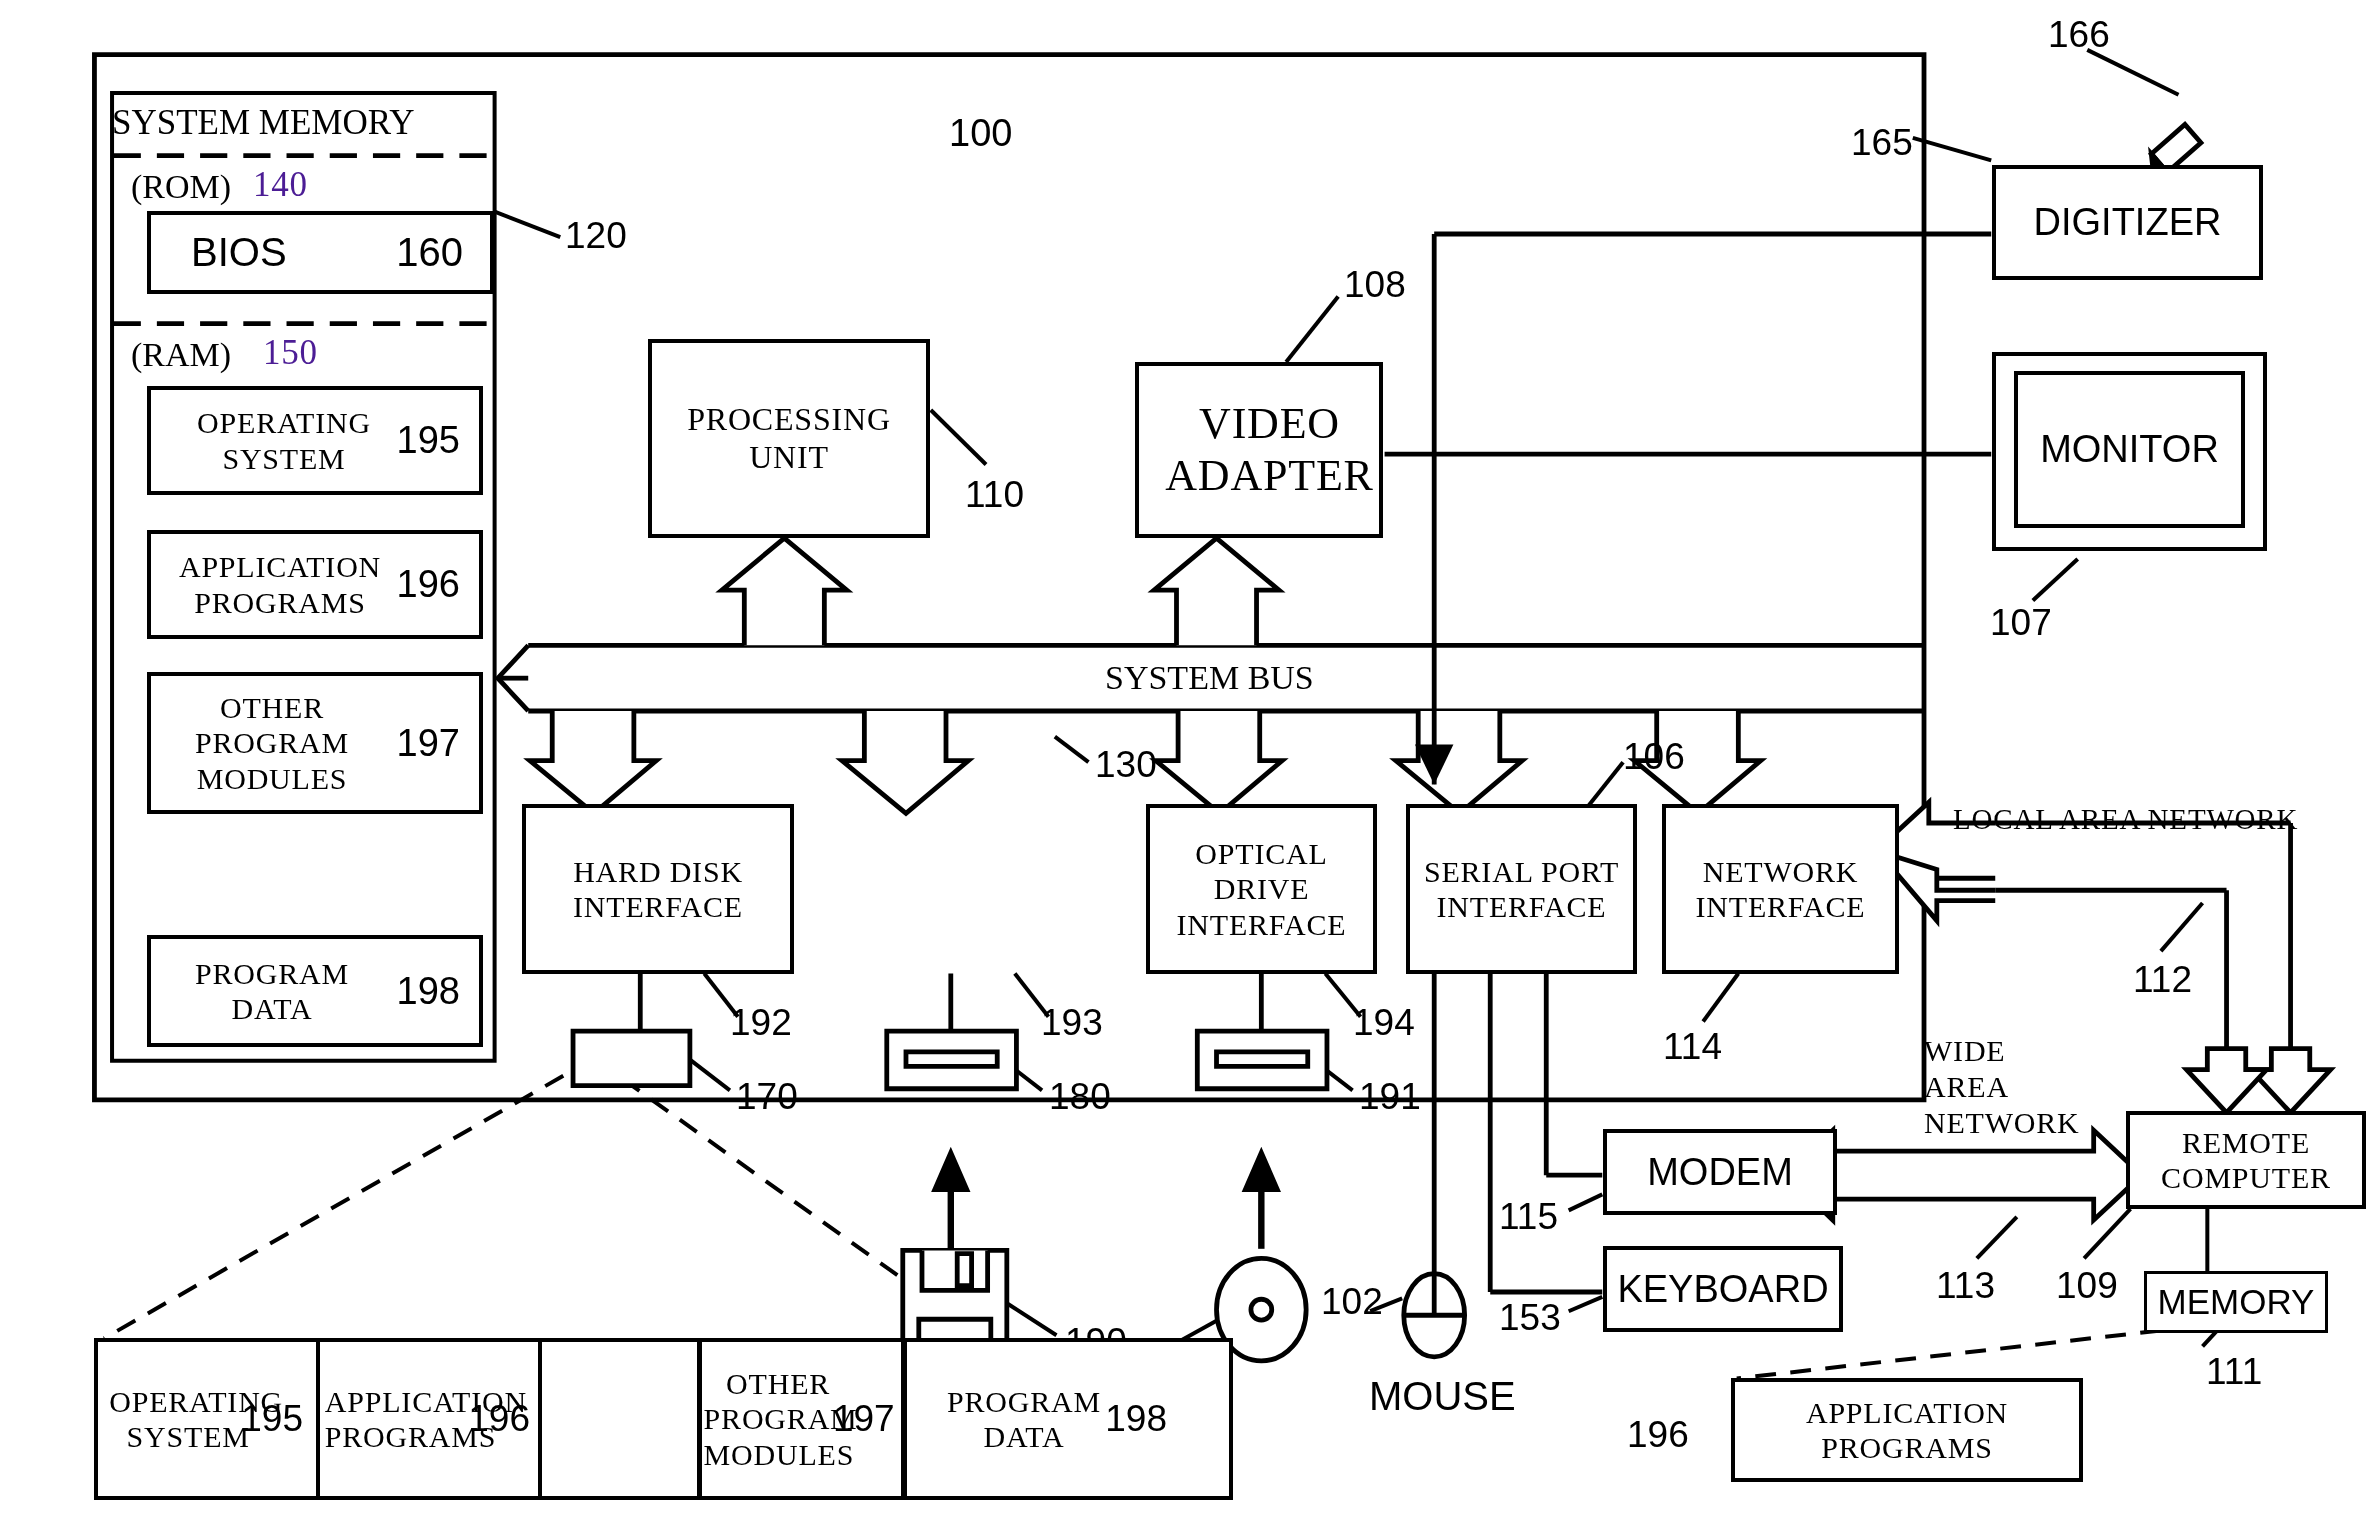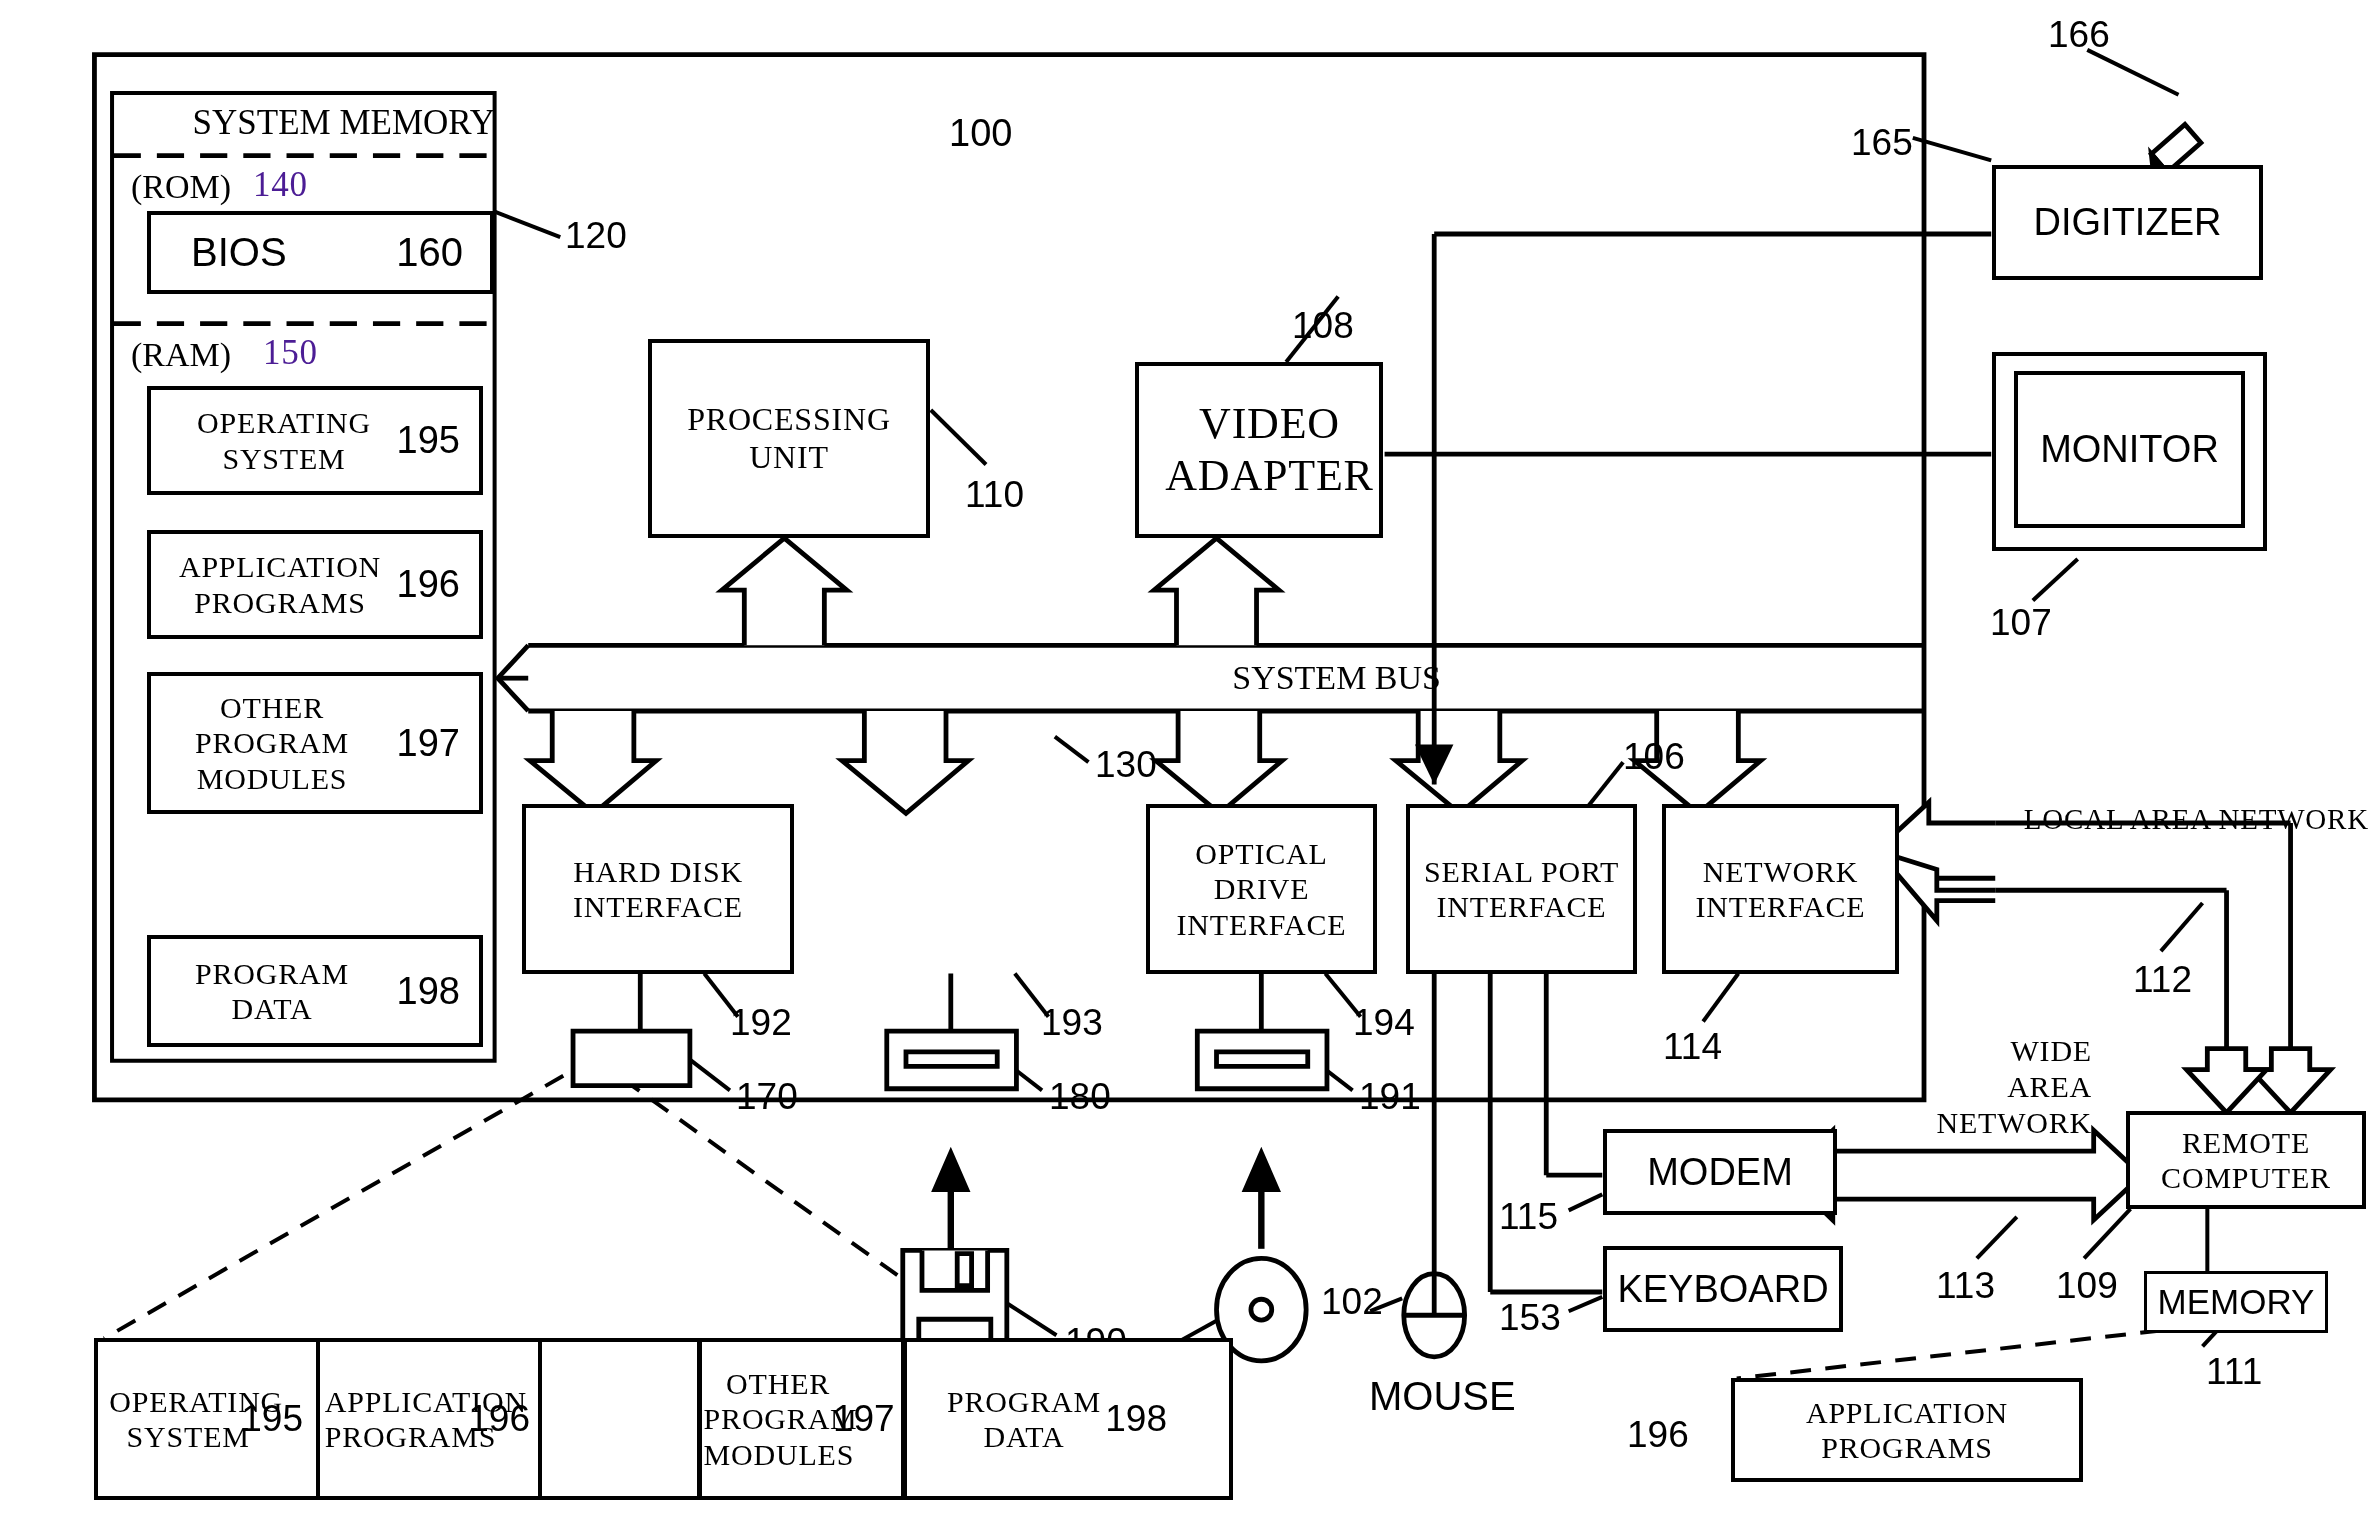--- a/index.html
+++ b/index.html
@@ -11,21 +11,21 @@
        font-family:"Liberation Serif",serif;line-height:1.18;}
   .boxthin{border-width:3.2px;}
   .serif{font-family:"Liberation Serif",serif;letter-spacing:0.8px;}
   .sans{font-family:"Liberation Sans",sans-serif;letter-spacing:0px;}
 
   .lbl{position:absolute;font-family:"Liberation Sans",sans-serif;font-size:37px;color:#000;
        white-space:nowrap;}
   .lbl-serif{position:absolute;font-family:"Liberation Serif",serif;font-size:32px;color:#4c1d95;
        white-space:nowrap;letter-spacing:0.8px;}
   .txt{position:absolute;font-family:"Liberation Serif",serif;color:#000;white-space:pre;
-       text-align:right;line-height:1.2;}
+       text-align:left;line-height:1.2;}
 
   svg.ov{position:absolute;left:0;top:0;width:2377px;height:1534px;pointer-events:none;}
   .ttl100{position:absolute;font-family:"Liberation Sans",sans-serif;font-size:38px;
           }
 </style>
 </head>
 <body>
 
 <div id="stage">
 
@@ -282,21 +282,21 @@
   <div class="box" style="left:648px;top:339px;width:282px;height:199px;">
     <span class="serif" style="font-size:32px;">PROCESSING
 UNIT</span>
   </div>
   <div class="lbl" style="left:965px;top:474px;">110</div>
 
   <div class="box" style="left:1135px;top:362px;width:248px;height:176px;">
     <span class="serif" style="font-size:44px;margin-left:21px;">VIDEO
 ADAPTER</span>
   </div>
-  <div class="lbl" style="left:1292px;top:264px;margin-top:41px;">108</div>
+  <div class="lbl" style="left:1344px;top:264px;">108</div>
 
   <div class="txt" style="left:1105px;top:658px;width:336px;font-size:34px;">SYSTEM BUS</div>
   <div class="lbl" style="left:1095px;top:744px;">130</div>
 
   <div class="box" style="left:522px;top:804px;width:272px;height:170px;">
     <span class="serif" style="font-size:30px;">HARD
 DISK
 INTERFACE</span>
   </div>
   <div class="lbl" style="left:730px;top:1002px;">192</div>

